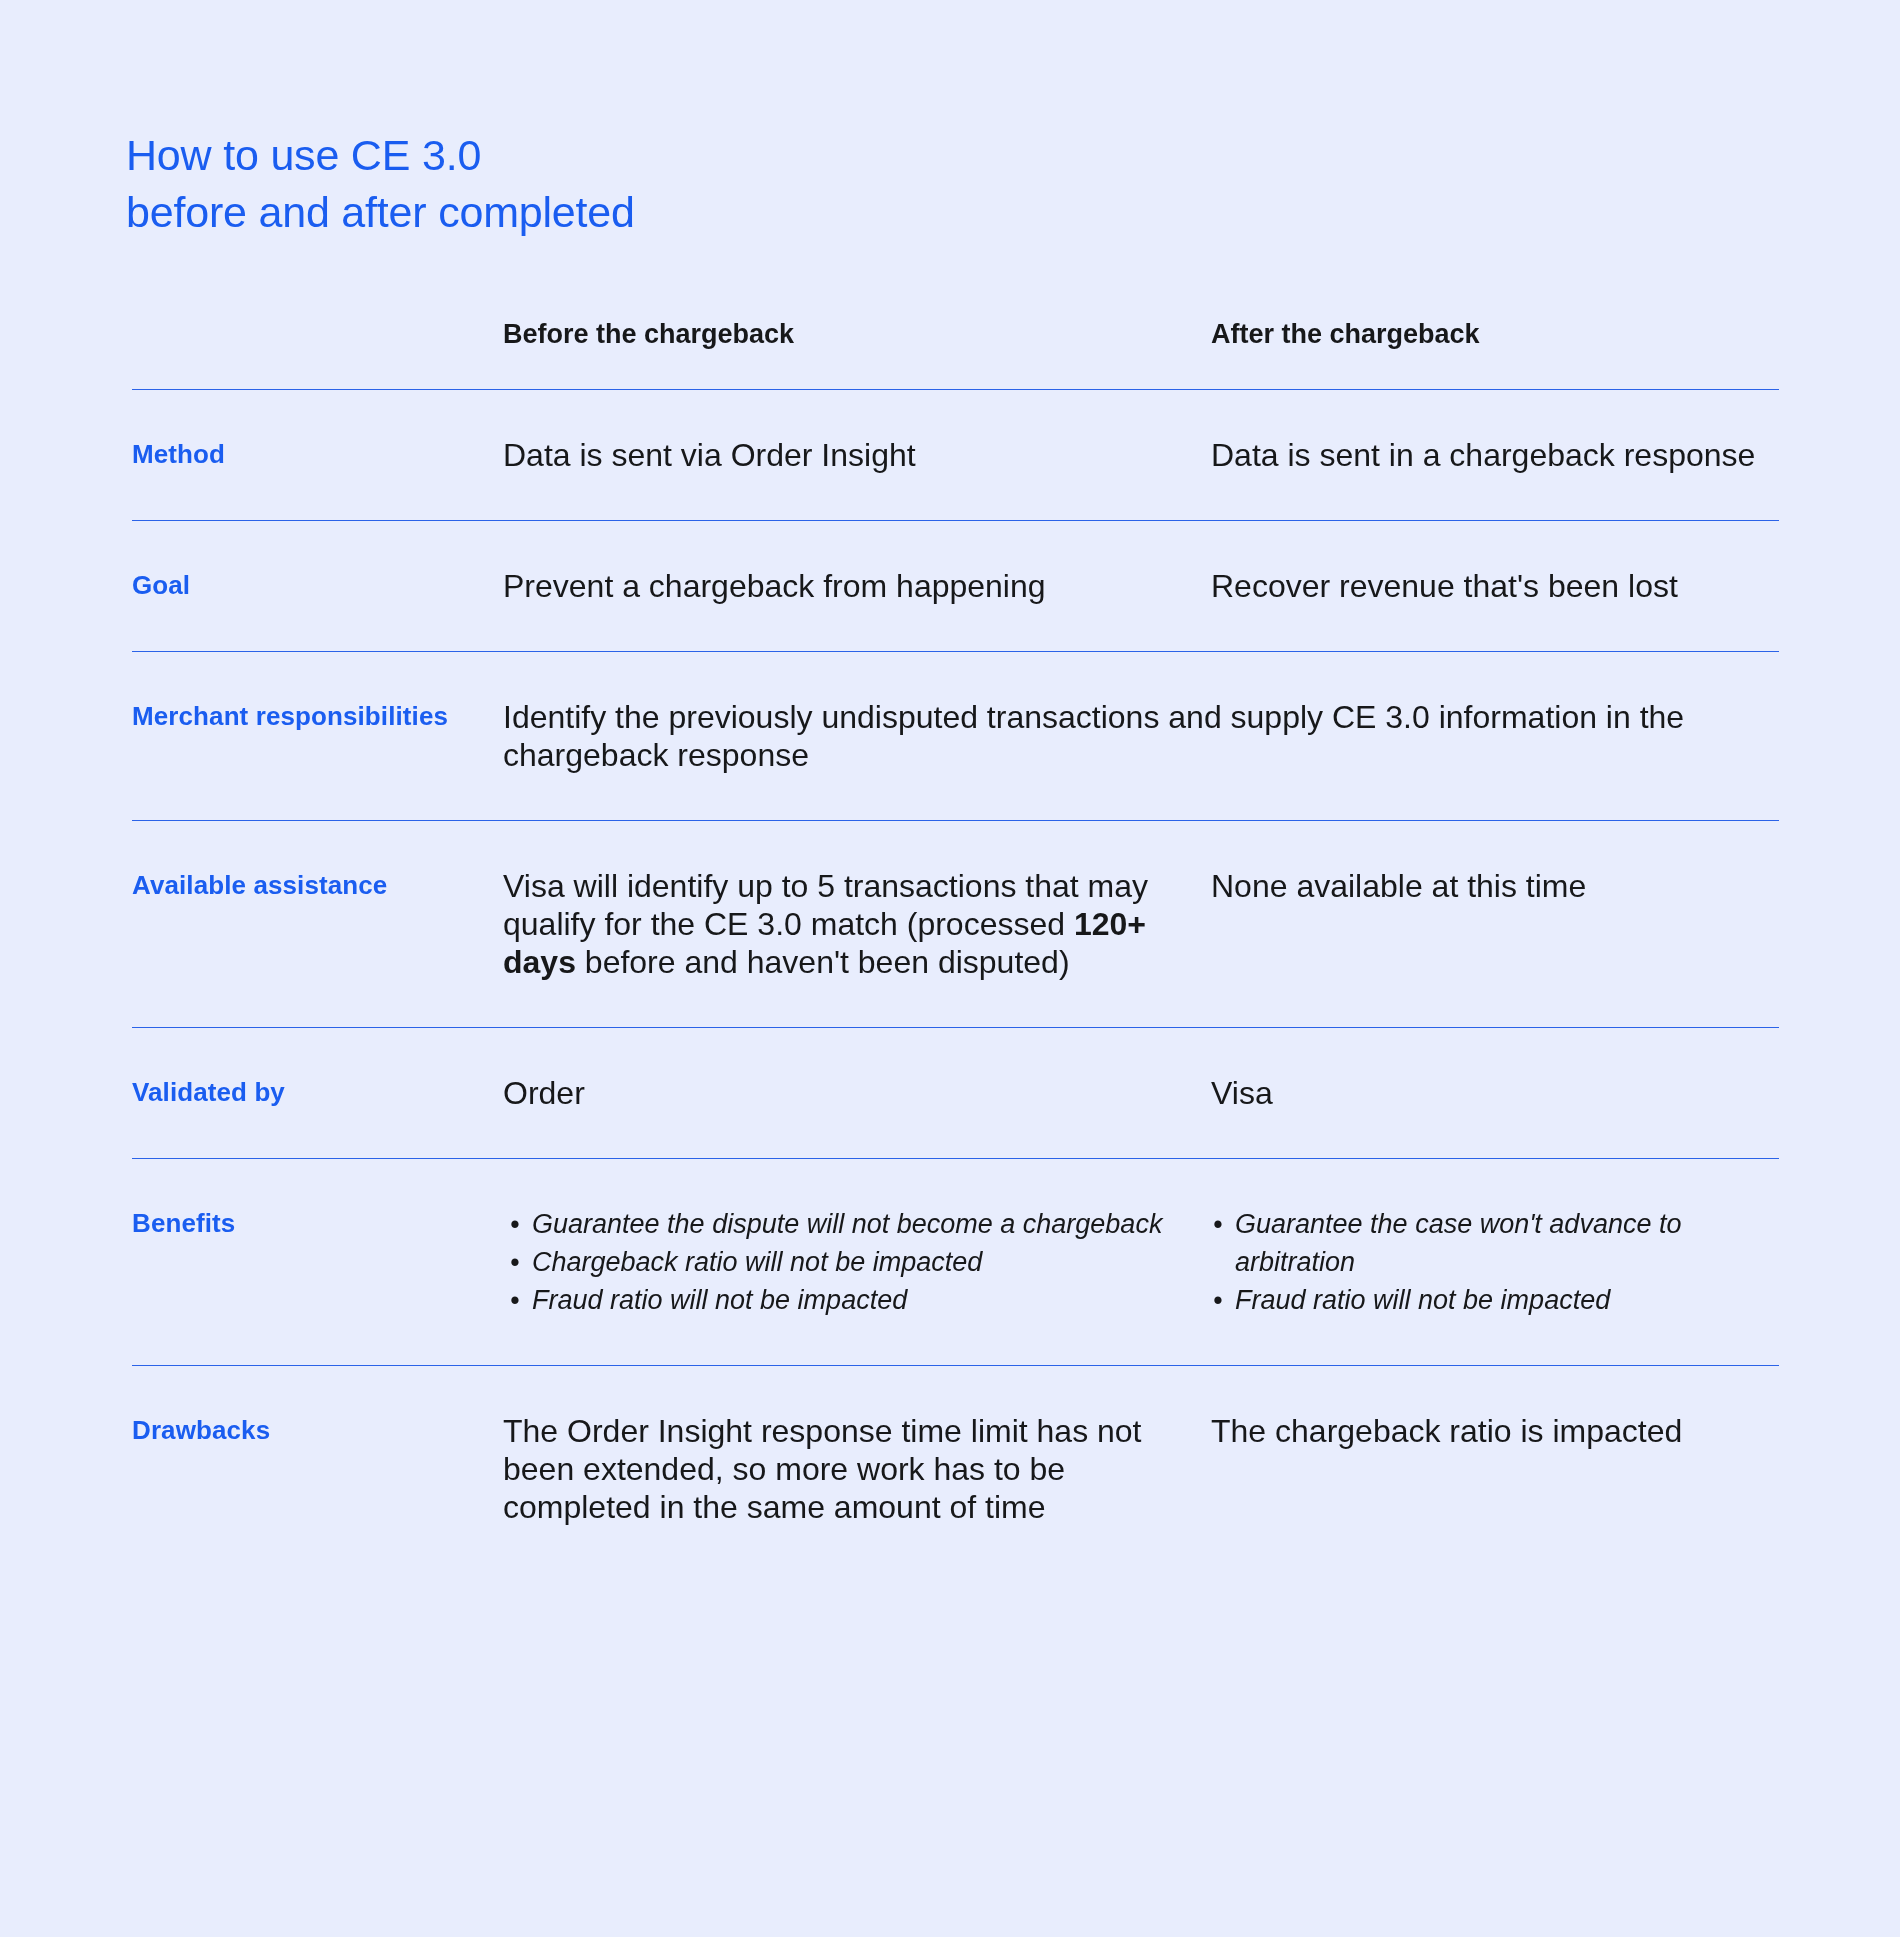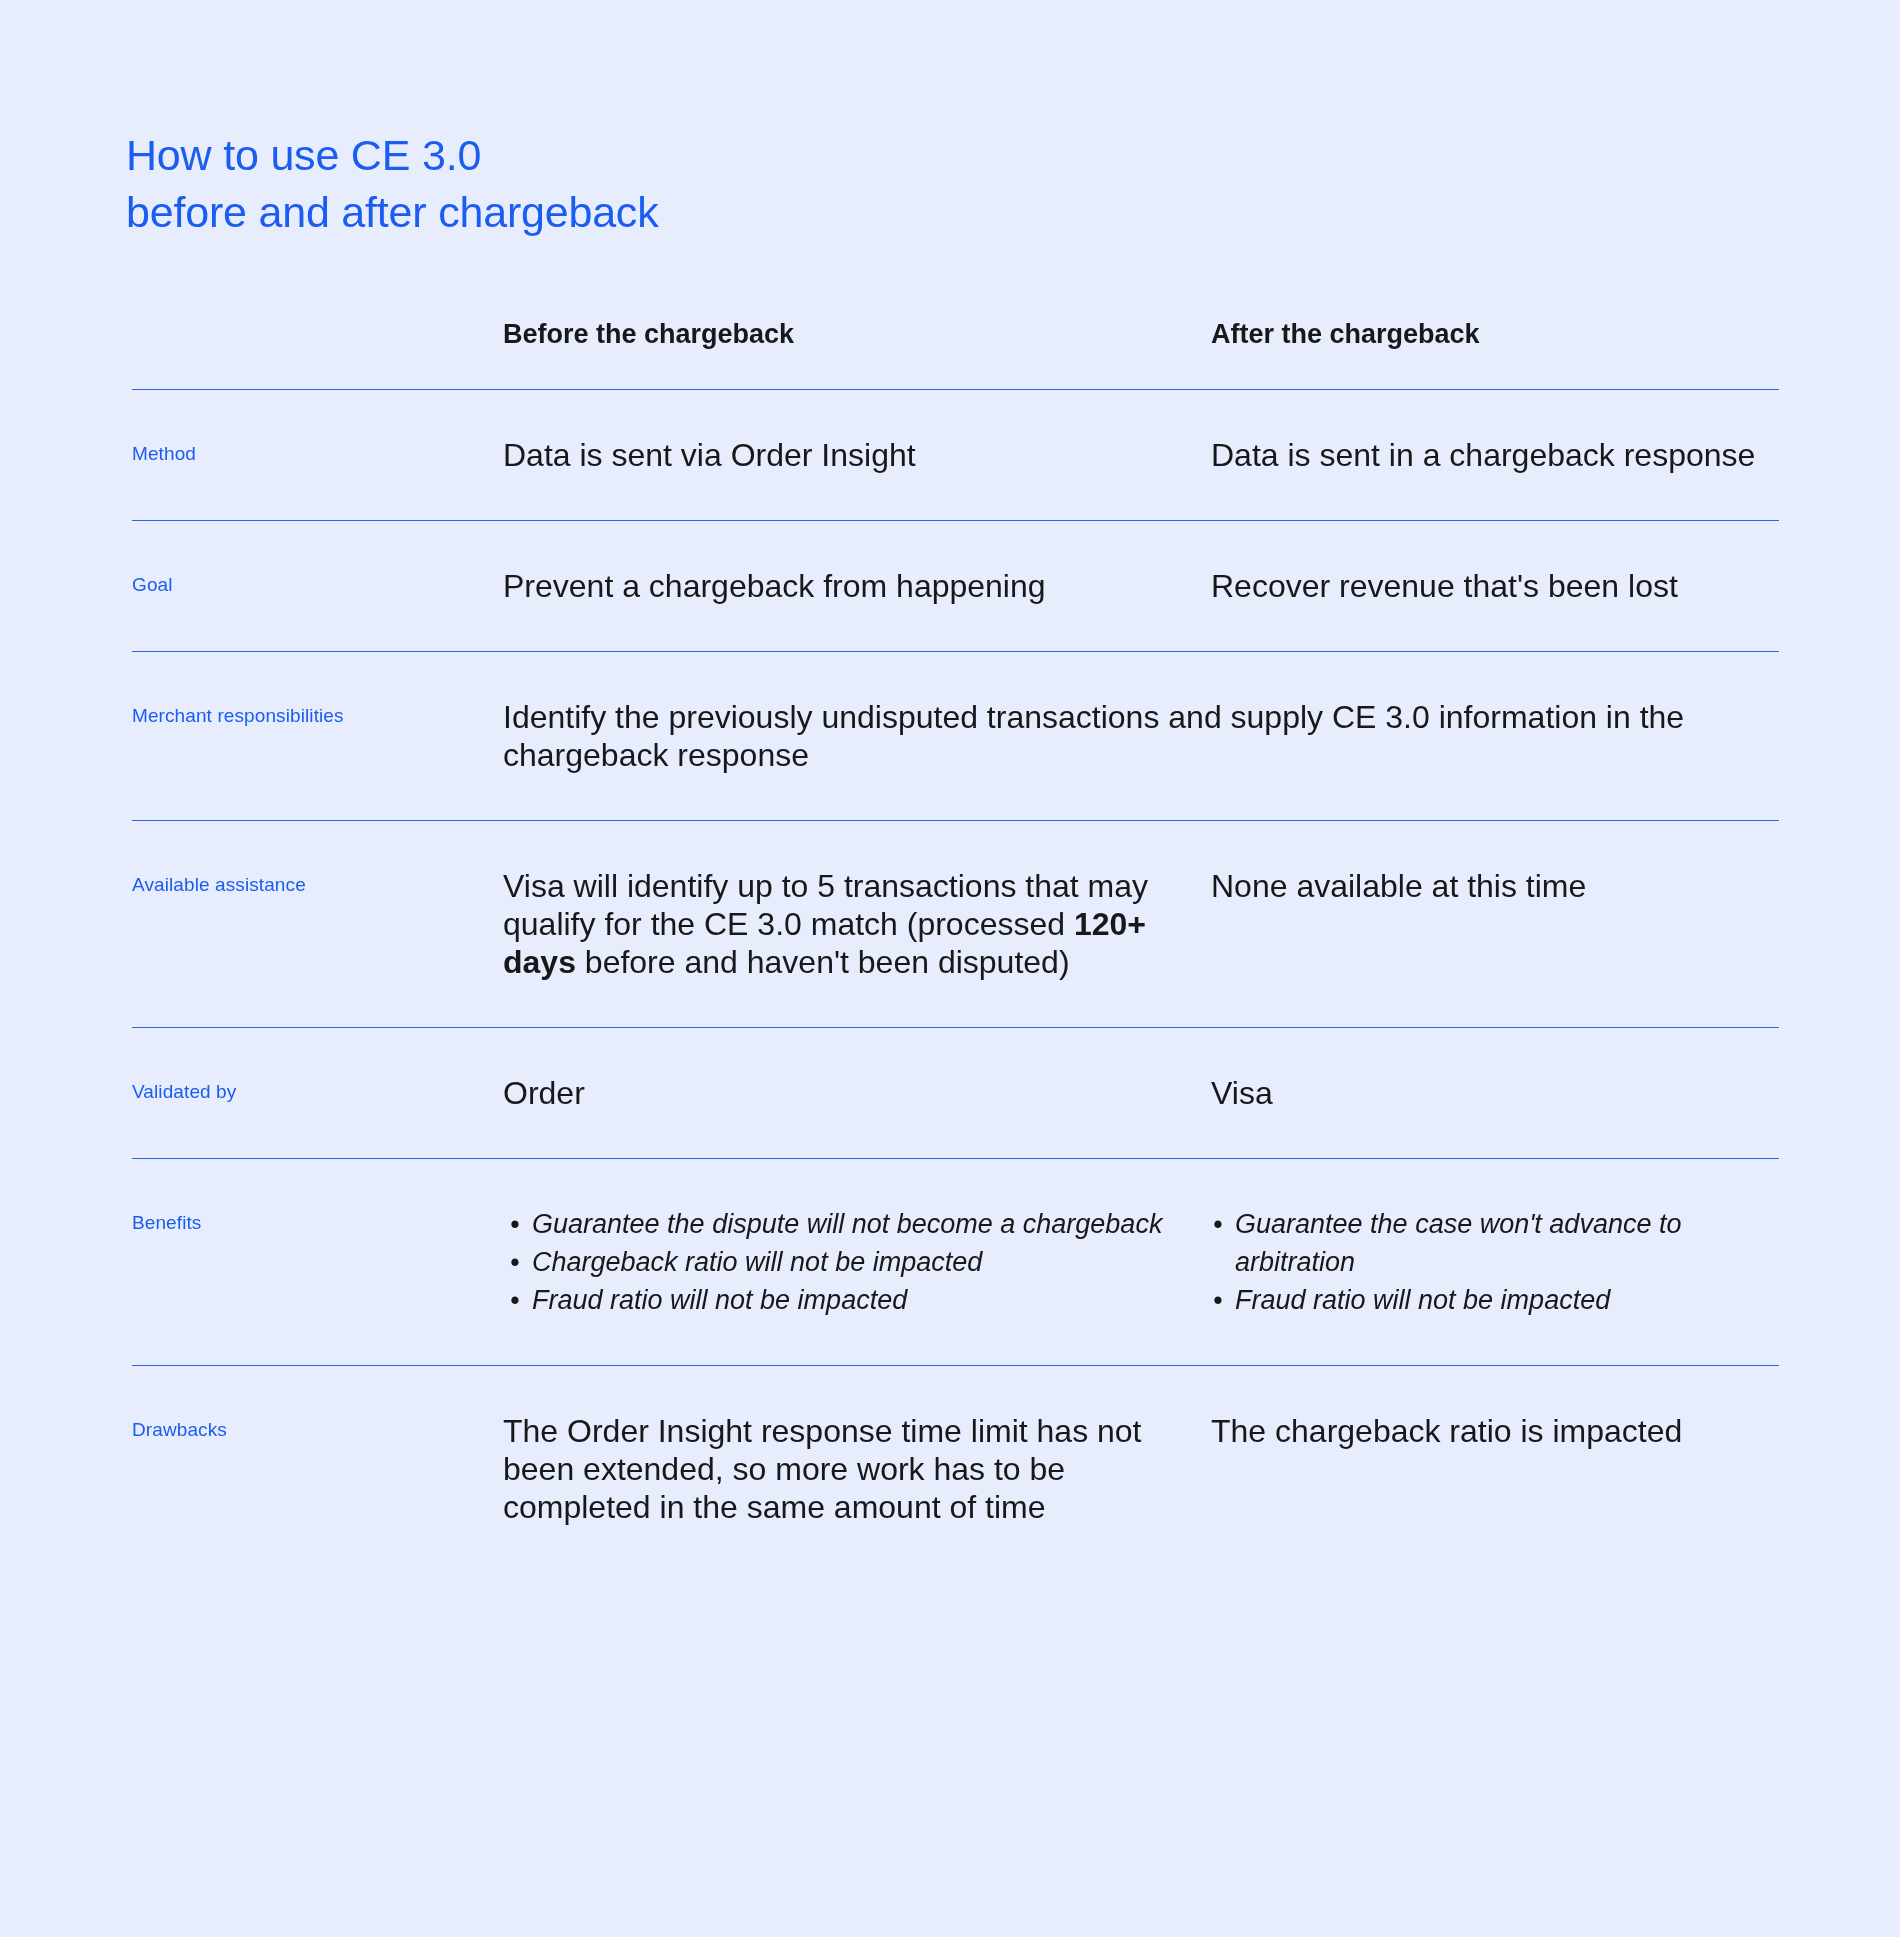--- a/index.html
+++ b/index.html
@@ -86,22 +86,22 @@
   }
 
   
   .body-row {
     padding-top: 46px;
     padding-bottom: 46px;
   }
 
   .label-text {
     color: #1a5df0;
-    font-size: 19px;
-    font-weight: 400;
+    font-size: 26px;
+    font-weight: 700;
     line-height: 36px;
     letter-spacing: 0.1px;
   }
 
   .cell-text {
     color: #17181a;
     font-size: 32px;
     line-height: 38px;
     font-weight: 400;
   }
@@ -132,21 +132,21 @@
   
   .col-a ul.bullets { margin-left: 5px; }
 </style>
 </head>
 <body>
 
 <div class="page">
 
   <div class="title-block">
     <span class="title-line">How to use CE 3.0</span>
-    <span class="title-line">before and after chargeback</span>
+    <span class="title-line">before and after completed</span>
   </div>
 
   <div class="table">
 
     <div class="row header-row">
       <div class="col-label"></div>
       <div class="col-a header-cell">Before the chargeback</div>
       <div class="col-b header-cell">After the chargeback</div>
     </div>
     <div class="divider"></div>

